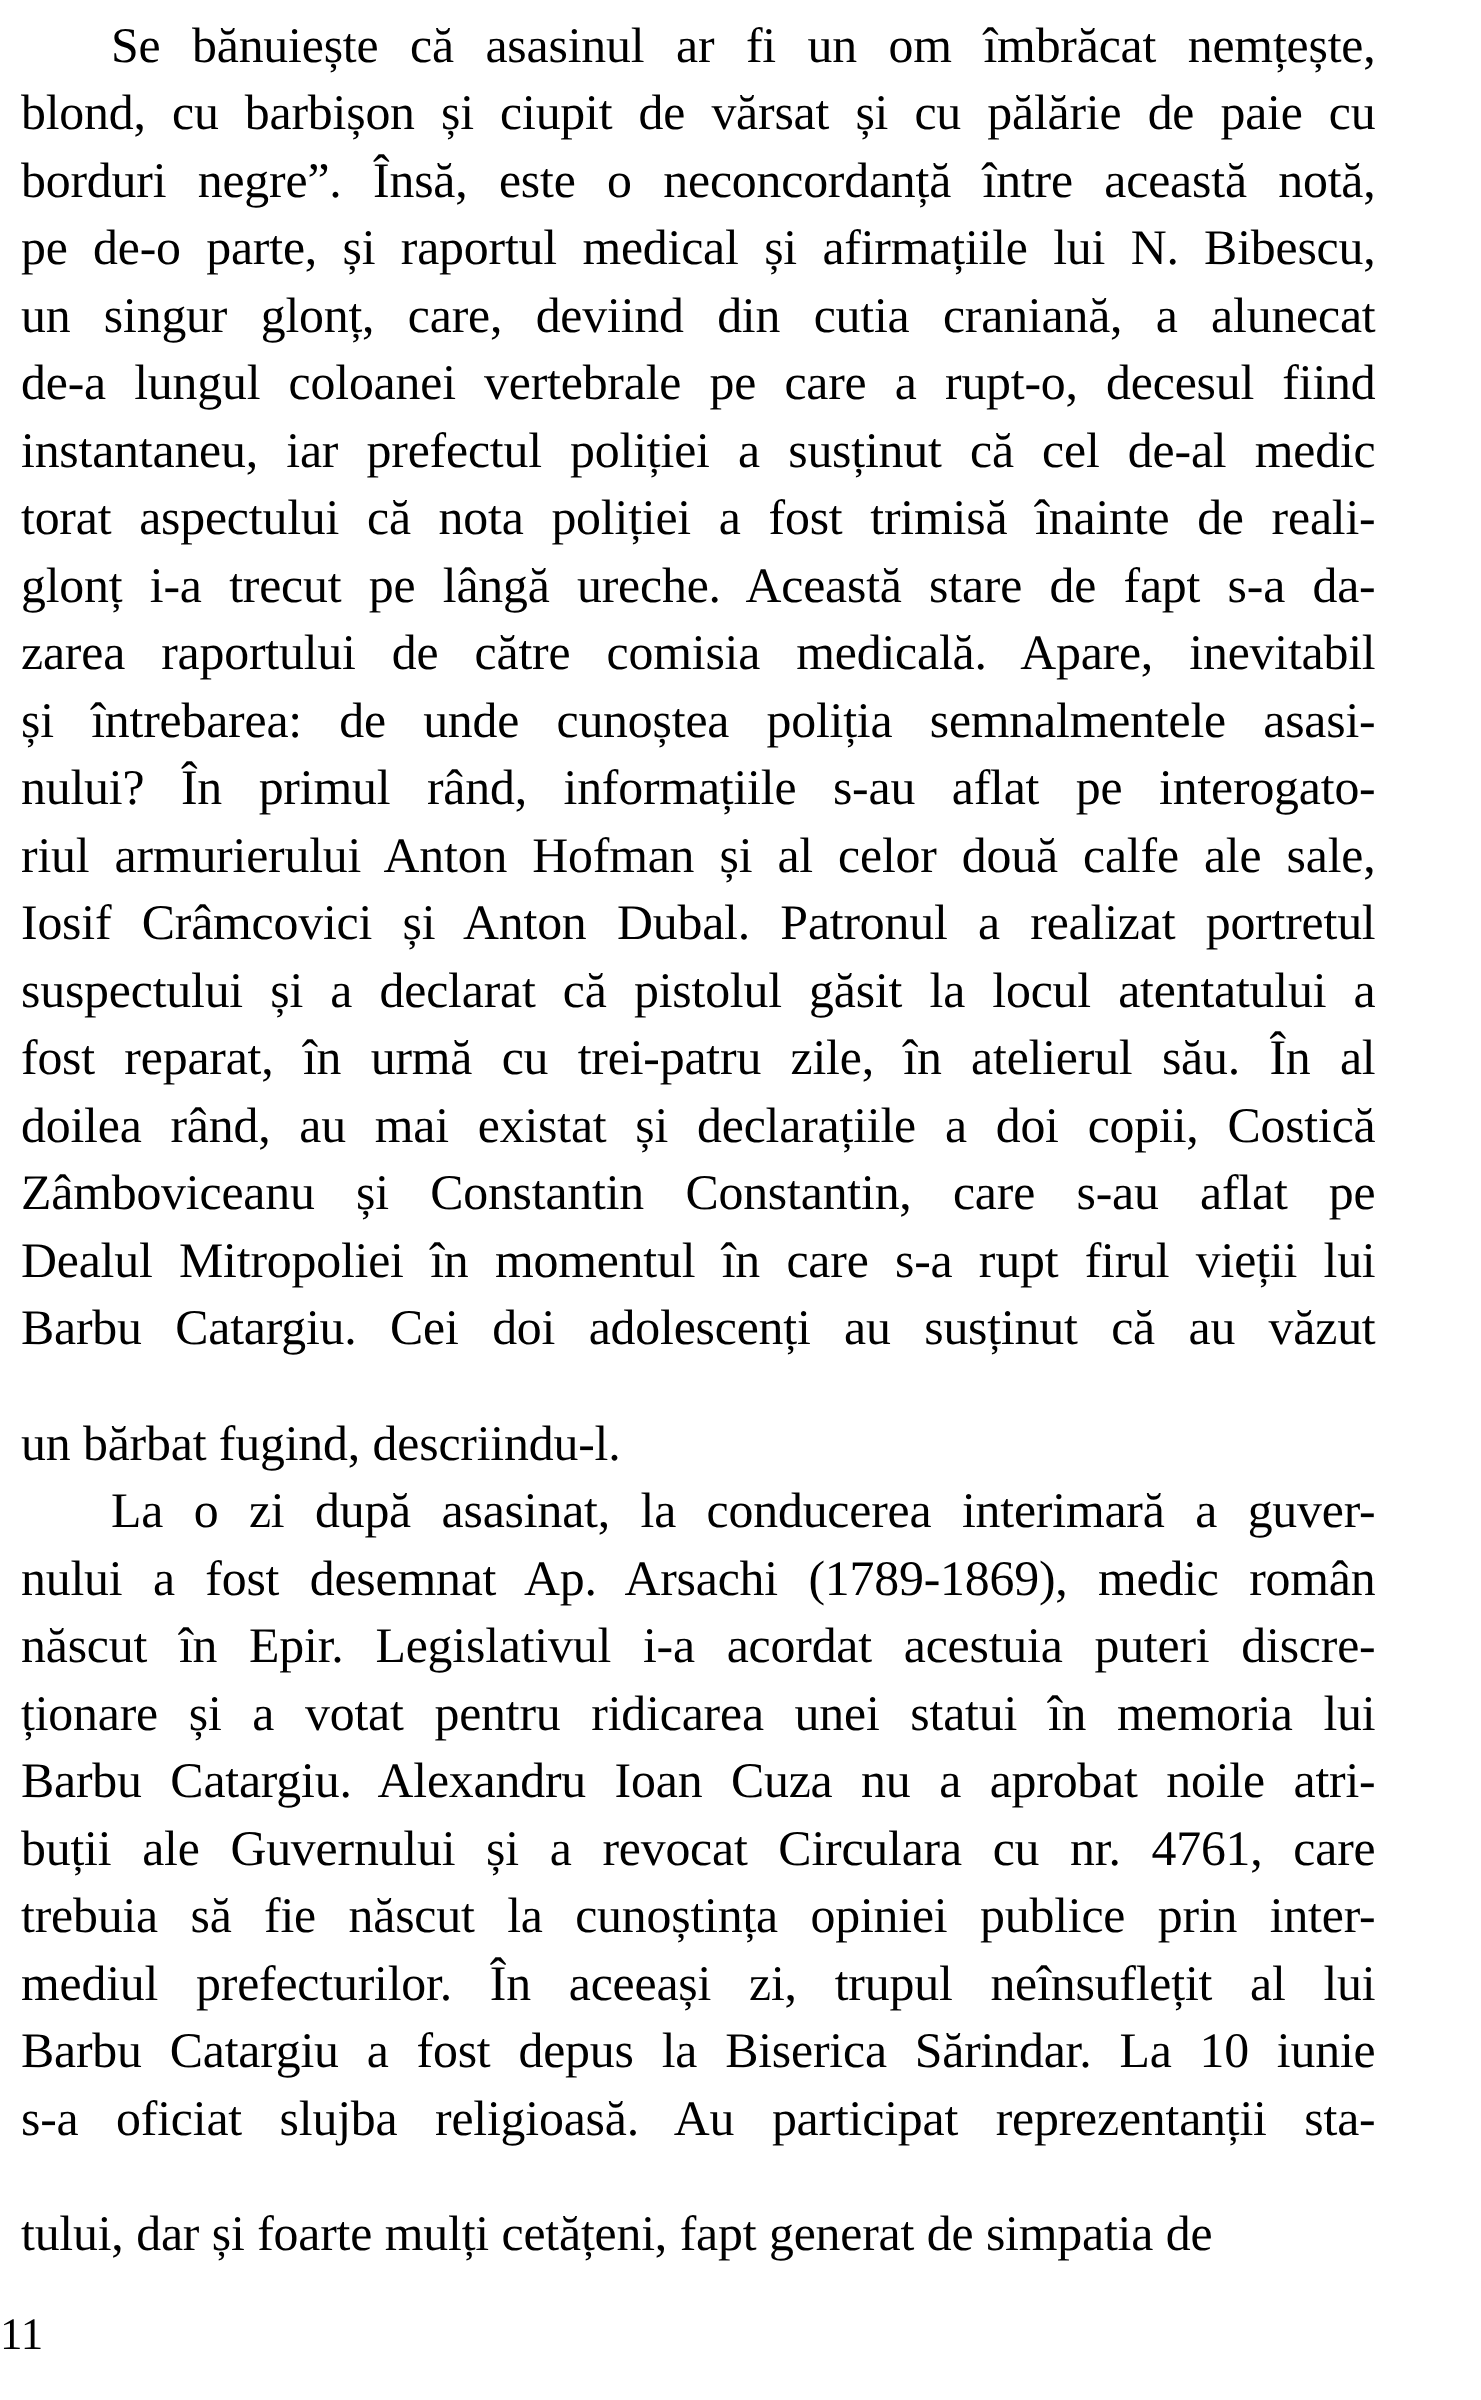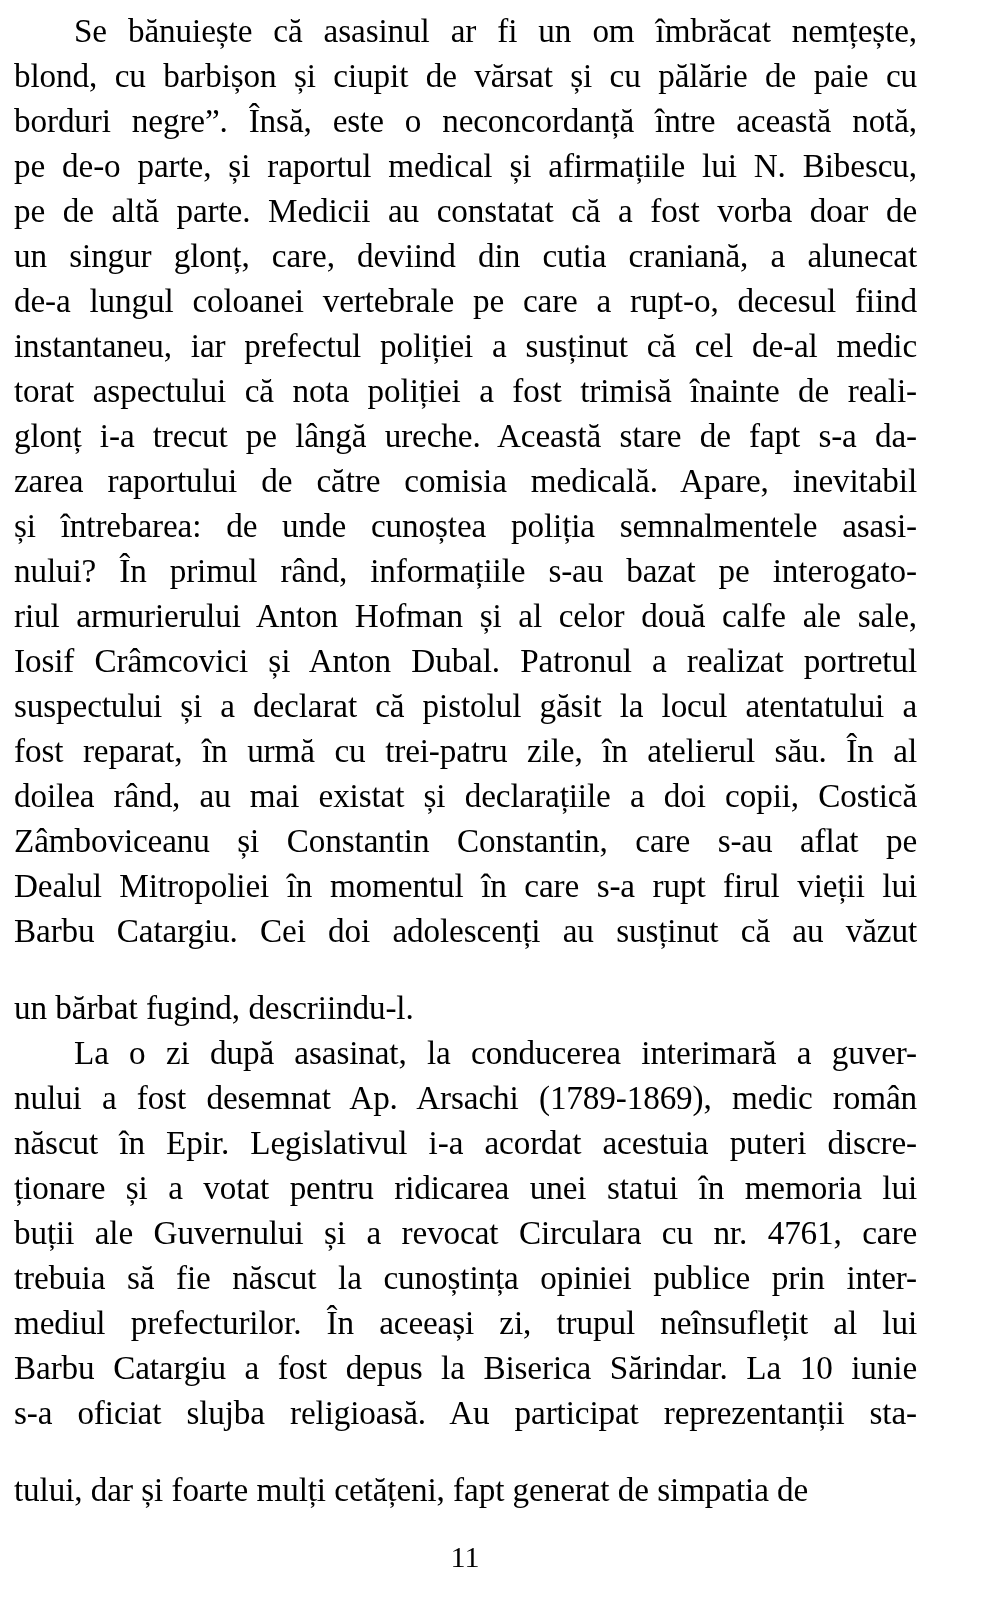--- a/index.html
+++ b/index.html
@@ -61,62 +61,62 @@
   }
   .line.indent {
     text-indent: 60px;
   }
 
   .folio {
     position: absolute;
     left: 0;
     top: 1538px;
     width: 930px;
-    text-align: center;
+    text-align: left;
     font-size: 30px;
     line-height: 38px;
     font-family: "Liberation Serif", "DejaVu Serif", serif;
     color: #000000;
   }
 </style>
 </head>
 <body>
 
 <div class="page">
 
   <div class="text-block">
     <div class="para" id="para-1">
         <span class="line indent">Se bănuiește că asasinul ar fi un om îmbrăcat nemțește,</span>
         <span class="line">blond, cu barbișon și ciupit de vărsat și cu pălărie de paie cu</span>
         <span class="line">borduri negre”. Însă, este o neconcordanță între această notă,</span>
         <span class="line">pe de-o parte, și raportul medical și afirmațiile lui N. Bibescu,</span>
-        <span class="line">pe de altă parte. Medicii au constatat că a fost vorba doar de</span>
         <span class="line">un singur glonț, care, deviind din cutia craniană, a alunecat</span>
         <span class="line">de-a lungul coloanei vertebrale pe care a rupt-o, decesul fiind</span>
         <span class="line">instantaneu, iar prefectul poliției a susținut că cel de-al medic</span>
         <span class="line">torat aspectului că nota poliției a fost trimisă înainte de reali-</span>
         <span class="line">glonț i-a trecut pe lângă ureche. Această stare de fapt s-a da-</span>
         <span class="line">zarea raportului de către comisia medicală. Apare, inevitabil</span>
         <span class="line">și întrebarea: de unde cunoștea poliția semnalmentele asasi-</span>
-        <span class="line">nului? În primul rând, informațiile s-au bazat pe interogato-</span>
+        <span class="line">nului? În primul rând, informațiile s-au aflat pe interogato-</span>
         <span class="line">riul armurierului Anton Hofman și al celor două calfe ale sale,</span>
         <span class="line">Iosif Crâmcovici și Anton Dubal. Patronul a realizat portretul</span>
         <span class="line">suspectului și a declarat că pistolul găsit la locul atentatului a</span>
         <span class="line">fost reparat, în urmă cu trei-patru zile, în atelierul său. În al</span>
         <span class="line">doilea rând, au mai existat și declarațiile a doi copii, Costică</span>
         <span class="line">Zâmboviceanu și Constantin Constantin, care s-au aflat pe</span>
         <span class="line">Dealul Mitropoliei în momentul în care s-a rupt firul vieții lui</span>
         <span class="line">Barbu Catargiu. Cei doi adolescenți au susținut că au văzut</span>
         <span class="line ragged">un bărbat fugind, descriindu-l.</span>
       </div>
     <div class="para" id="para-2">
         <span class="line indent">La o zi după asasinat, la conducerea interimară a guver-</span>
         <span class="line">nului a fost desemnat Ap. Arsachi (1789-1869), medic român</span>
         <span class="line">născut în Epir. Legislativul i-a acordat acestuia puteri discre-</span>
         <span class="line">ționare și a votat pentru ridicarea unei statui în memoria lui</span>
+        <span class="line">Barbu Catargiu. Alexandru Ioan Cuza nu a aprobat noile atri-</span>
         <span class="line">buții ale Guvernului și a revocat Circulara cu nr. 4761, care</span>
         <span class="line">trebuia să fie născut la cunoștința opiniei publice prin inter-</span>
         <span class="line">mediul prefecturilor. În aceeași zi, trupul neînsuflețit al lui</span>
         <span class="line">Barbu Catargiu a fost depus la Biserica Sărindar. La 10 iunie</span>
         <span class="line">s-a oficiat slujba religioasă. Au participat reprezentanții sta-</span>
         <span class="line ragged">tului, dar și foarte mulți cetățeni, fapt generat de simpatia de</span>
       </div>
   </div>
 
   <div class="folio">11</div>

